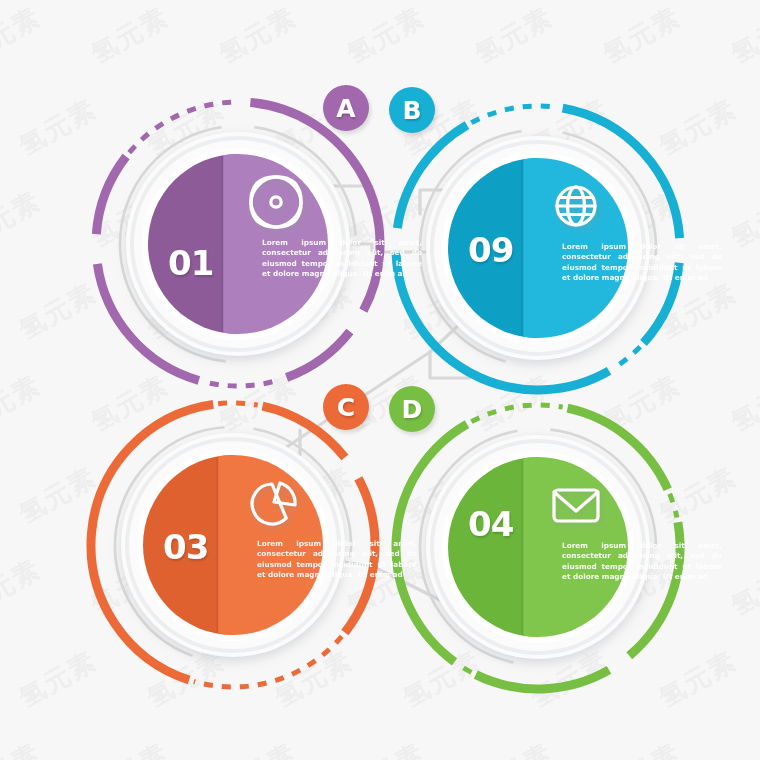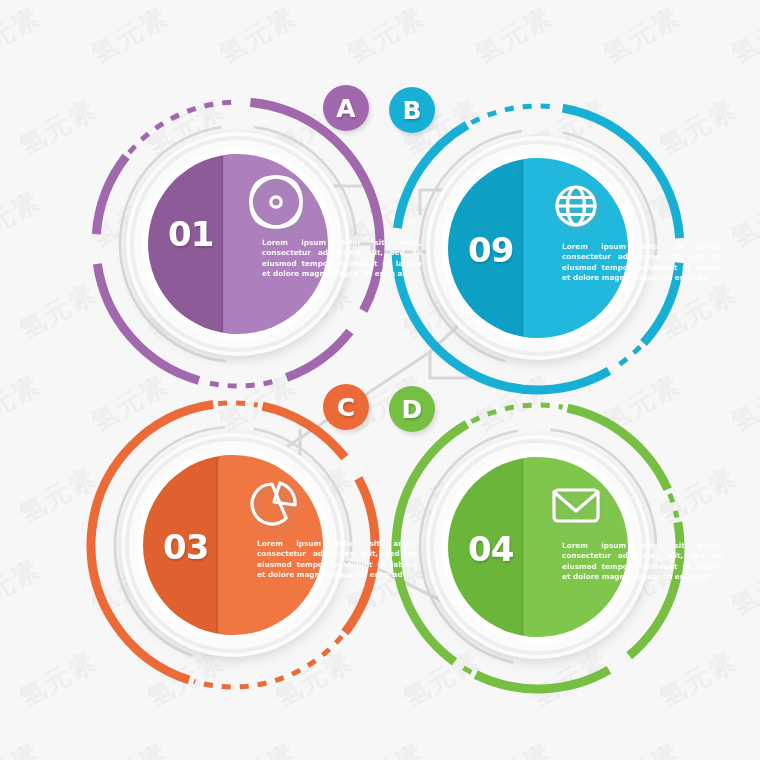--- a/index.html
+++ b/index.html
@@ -245,27 +245,27 @@
         </g>
         <rect x="521" y="459" width="3" height="176" fill="#000" opacity="0.05" clip-path="url(#clip-04)"></rect>
         <g fill="none" stroke="#ffffff" stroke-width="3.2" stroke-linecap="round" stroke-linejoin="round" filter="url(#innerShadow)">
           <rect x="554" y="490" width="44" height="31" rx="4"></rect>
           <path d="M 554 492 L 576 511 L 598 492"></path>
         </g>
       </g>
     </svg>
 
   <div id="labels">
-      <div class="num" style="left: 168px; top: 214px;">01</div>
+      <div class="num" style="left: 168px; top: 243px;">01</div>
       <div class="body-text" style="left: 226px; top: 238px;">Lorem ipsum dolor sit amet, consectetur adipiscing elit, sed do eiusmod tempor incididunt ut labore et dolore magna aliqua. Ut enim ad</div>
       <div class="num" style="left: 468px; top: 230px;">09</div>
       <div class="body-text" style="left: 526px; top: 242px;">Lorem ipsum dolor sit amet, consectetur adipiscing elit, sed do eiusmod tempor incididunt ut labore et dolore magna aliqua. Ut enim ad</div>
       <div class="num" style="left: 163px; top: 527px;">03</div>
       <div class="body-text" style="left: 221px; top: 539px;">Lorem ipsum dolor sit amet, consectetur adipiscing elit, sed do eiusmod tempor incididunt ut labore et dolore magna aliqua. Ut enim ad</div>
-      <div class="num" style="left: 468px; top: 529px;">04</div>
+      <div class="num" style="left: 468px; top: 504px;">04</div>
       <div class="body-text" style="left: 526px; top: 541px;">Lorem ipsum dolor sit amet, consectetur adipiscing elit, sed do eiusmod tempor incididunt ut labore et dolore magna aliqua. Ut enim ad</div>
     </div>
 
   <div id="badges">
       <div class="badge" style="left: 323px; top: 85px; background: rgb(162, 104, 173);">
         <b>A</b>
       </div>
       <div class="badge" style="left: 389px; top: 87px; background: rgb(23, 175, 212);">
         <b>B</b>
       </div>

